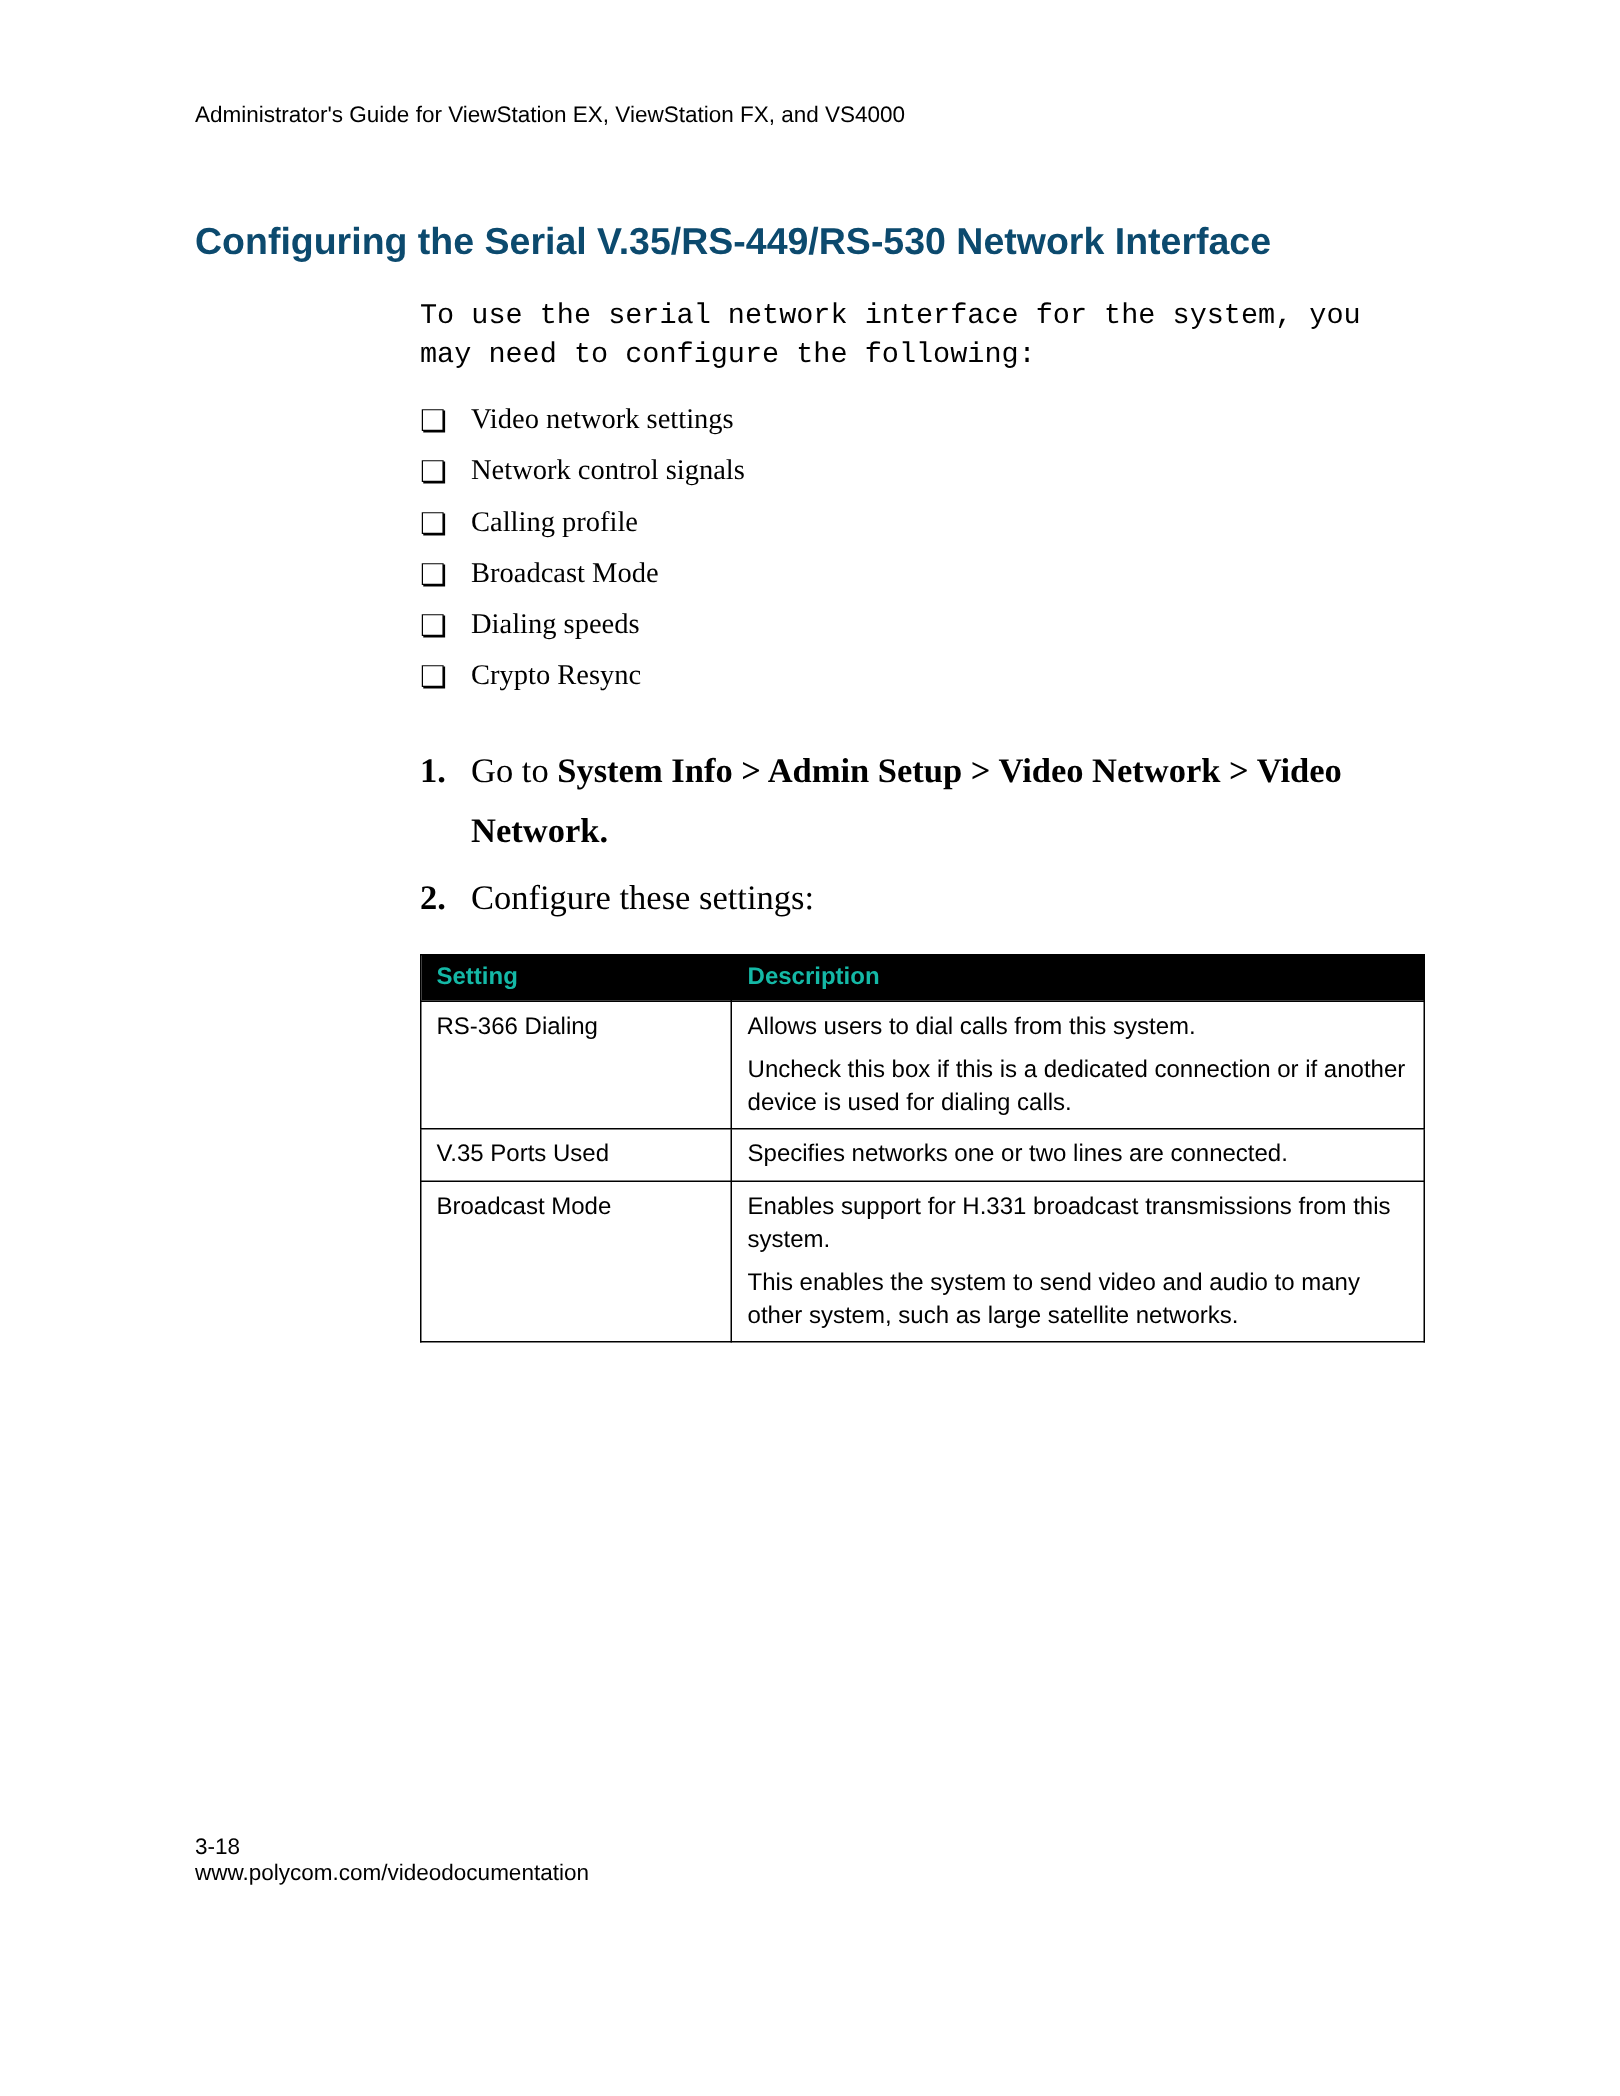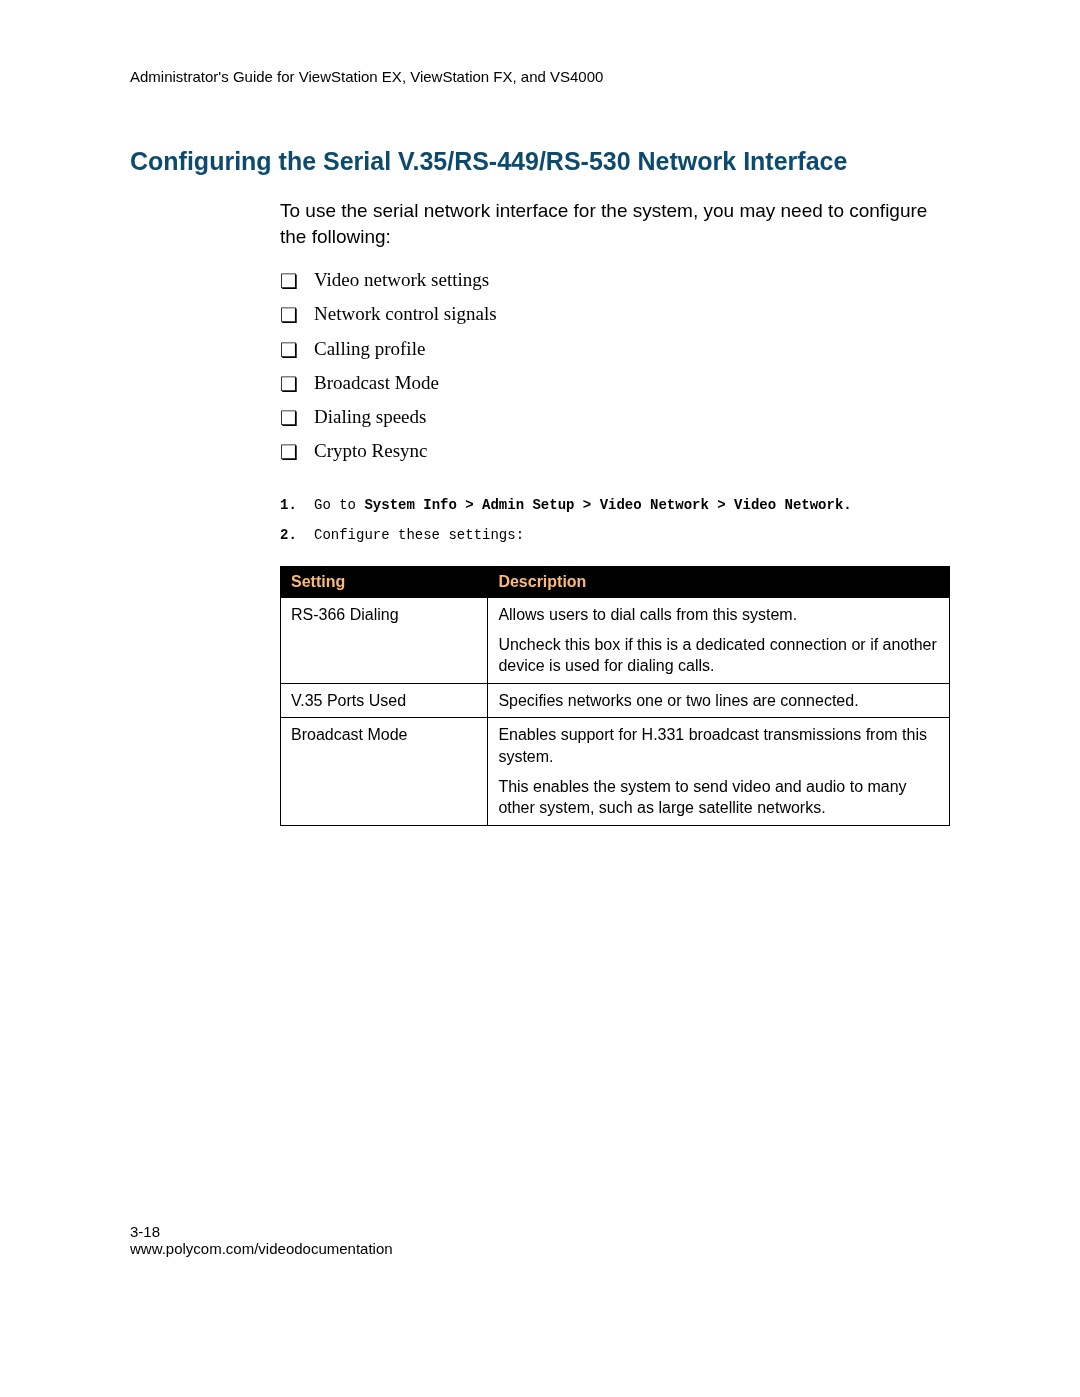--- a/index.html
+++ b/index.html
@@ -32,21 +32,21 @@
     color: #0c4a6e;
     margin: 0 0 22px 0;
   }
   .body-indent {
     margin-left: 150px;
     margin-right: 0;
   }
   .intro {
     font-size: 19px;
     line-height: 1.35;
-    font-family: Liberation Sans, sans-serif;
+    font-family: Liberation Mono, monospace;
     margin-bottom: 14px;
   }
   .checklist {
     list-style: none;
     padding: 0;
     margin: 4px 0 26px 0;
   }
   .checklist li {
     font-size: 19px;
     font-family: "Book Antiqua", Palatino, "Palatino Linotype", serif;
@@ -68,22 +68,22 @@
     color: #1a4fa3;
     margin: 20px 0 16px 0;
   }
   .steps {
     list-style: none;
     padding: 0;
     margin: 0 0 18px 0;
     counter-reset: step;
   }
   .steps li {
-    font-family: Liberation Mono, monospace;
-    font-size: 14px;
+    font-family: Liberation Serif, serif;
+    font-size: 23px;
     line-height: 1.7;
     position: relative;
     padding-left: 34px;
     margin-bottom: 6px;
   }
   .steps li::before {
     counter-increment: step;
     content: counter(step) ".";
     font-weight: bold;
     position: absolute;
@@ -96,21 +96,21 @@
     font-weight: bold;
   }
   table.settings {
     width: 100%;
     border-collapse: collapse;
     font-family: Arial, Helvetica, sans-serif;
     font-size: 16px;
   }
   table.settings th {
     background: #000;
-    color: #fdba74;
+    color: #14b8a6;
     text-align: left;
     font-weight: bold;
     padding: 6px 10px;
     border: 1px solid #000;
   }
   table.settings td {
     border: 1px solid #000;
     vertical-align: top;
     padding: 6px 10px;
     line-height: 1.35;

